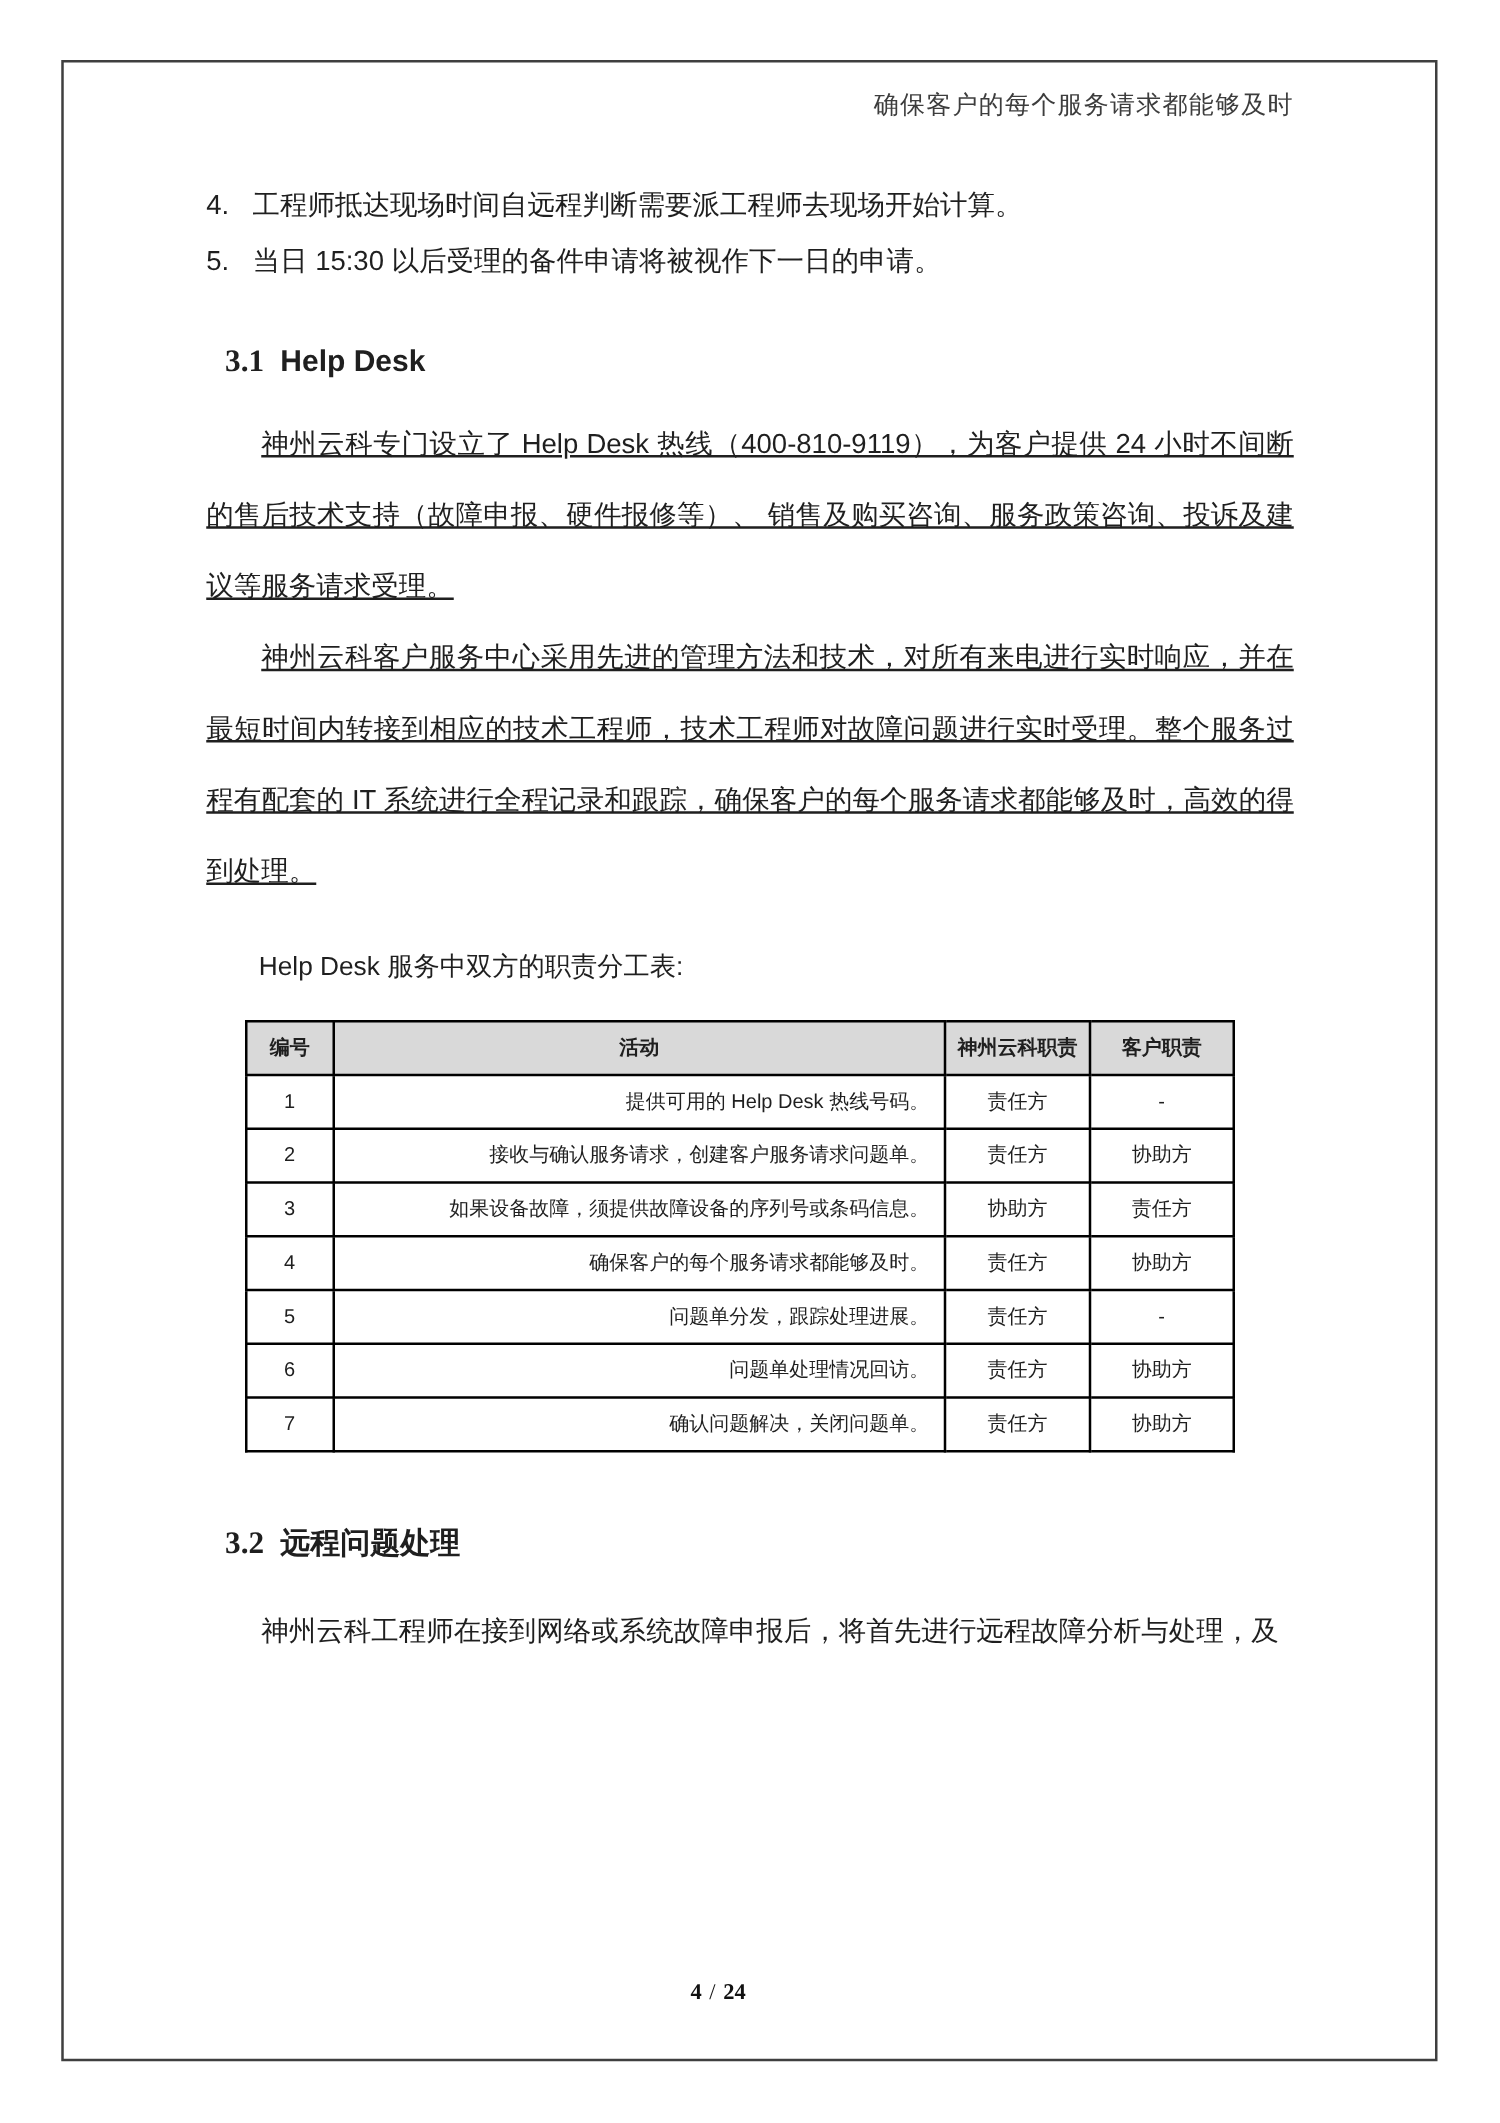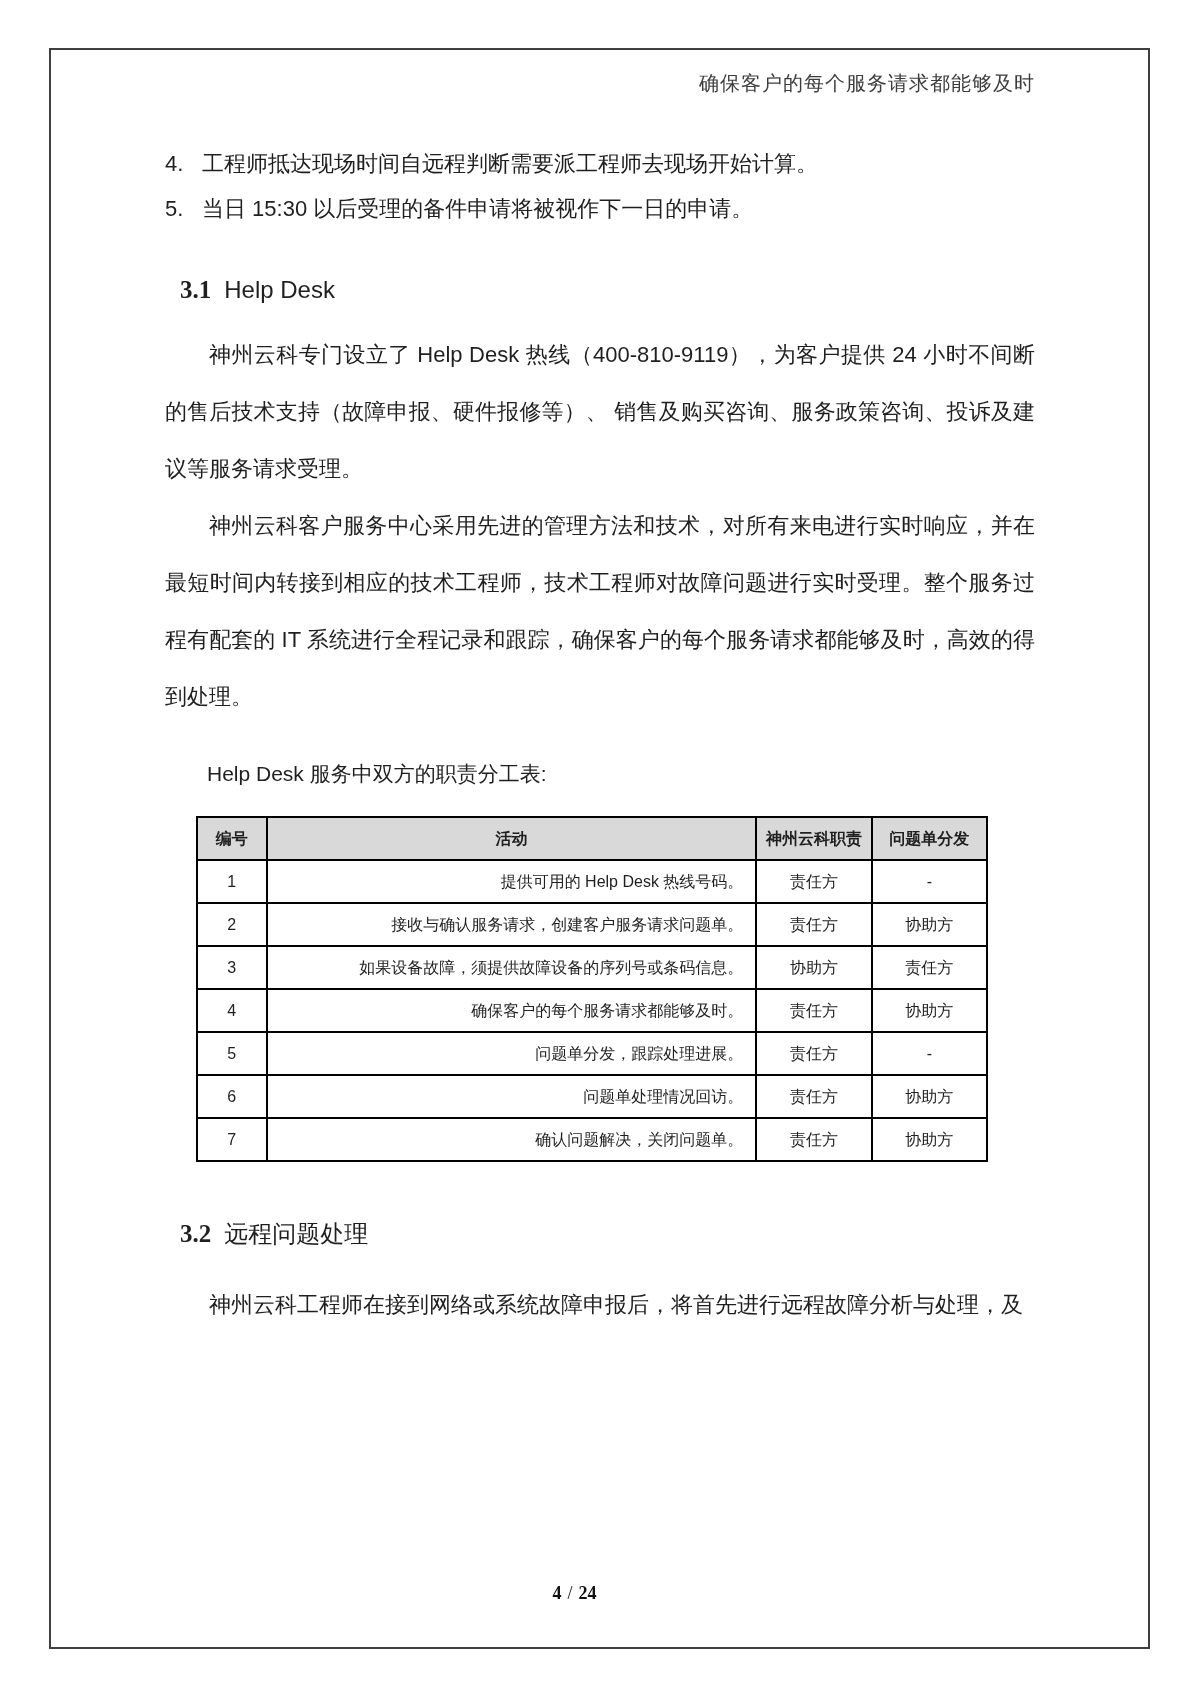--- a/index.html
+++ b/index.html
@@ -18,24 +18,24 @@
   }
   .num-list{margin-top:52px;}
   .num-item{display:flex;font-size:22px;line-height:30px;margin-bottom:15px;}
   .num-item .li-num{width:37px;flex:0 0 37px;}
   .h1{
     margin-top:34px;font-size:30px;font-weight:bold;letter-spacing:0.5px;
   }
   .h1 .h1-num{margin-right:16px;}
   .h2{margin-left:15px;font-size:24px;}
   .h2 .h2-num{font-family:"Liberation Serif","DejaVu Serif",serif;font-weight:bold;margin-right:13px;font-size:25px;}
-  .h2 .h2-title{font-weight:normal;}
+  .h2 .h2-title{font-weight:bold;}
   .h2-first{margin-top:52px;}
   .h2-second{margin-top:56px;}
-  .body-paras{margin-top:22px;}
+  .body-paras{margin-top:22px;text-decoration:underline;}
   .para{
     font-size:22px;line-height:57px;text-align:justify;
     text-indent:2em;margin:0;
   }
   .table-intro{
     font-size:21px;line-height:57px;text-indent:2em;margin-top:20px;
   }
   table.resp-table{
     border-collapse:collapse;margin-left:31px;margin-top:14px;
     width:792px;font-size:16px;table-layout:fixed;
@@ -98,21 +98,21 @@
       <col class="col-num">
         <col class="col-act">
         <col class="col-vendor">
         <col class="col-cust">
     </colgroup>
     <thead>
       <tr>
         <th>编号</th>
         <th>活动</th>
         <th>神州云科职责</th>
-        <th>问题单分发</th>
+        <th>客户职责</th>
       </tr>
     </thead>
     <tbody>
         <tr>
           <td class="c0">1</td>
           <td class="c1">提供可用的 Help Desk 热线号码。</td>
           <td class="c2">责任方</td>
           <td class="c3">-</td>
         </tr>
         <tr>

